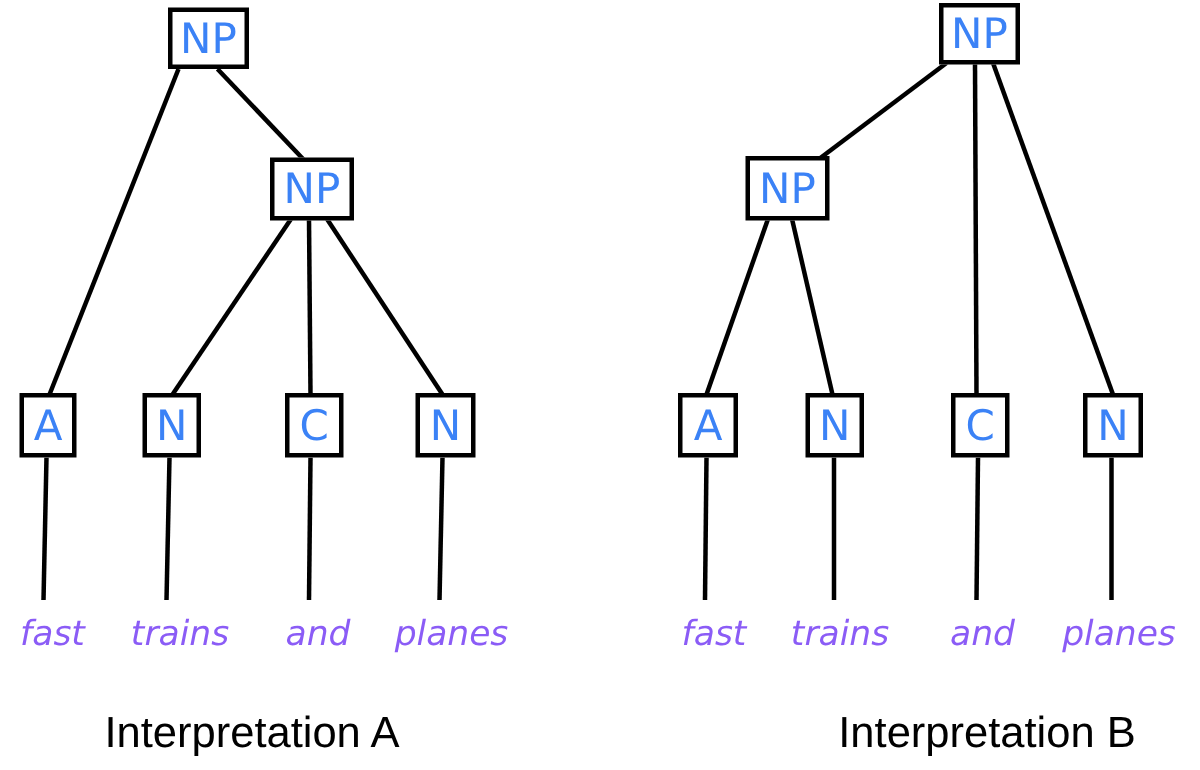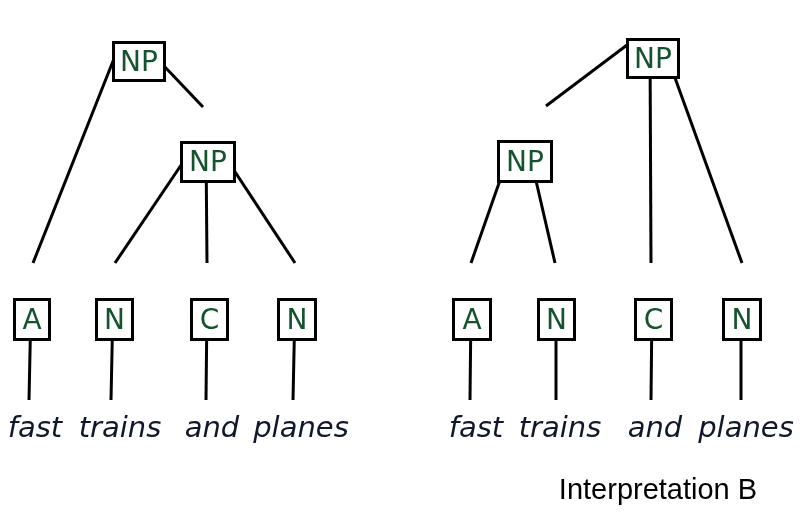--- a/index.html
+++ b/index.html
@@ -20,30 +20,29 @@
   .node {
     position: absolute;
     box-sizing: border-box;
     border: 3px solid #000000;
     background: #ffffff;
     display: flex;
     align-items: center;
     justify-content: center;
     font-size: 28px;
     line-height: 1;
-    color: #14532d;
-    margin-top: 36px;
+    color: #3b82f6;
   }
   .word {
     position: absolute;
     transform: translateX(-50%);
     font-style: italic;
-    font-size: 29px;
+    font-size: 23px;
     white-space: nowrap;
-    color: #0f172a;
+    color: #8b5cf6;
   }
   .caption {
     position: absolute;
     transform: translateX(-50%);
     font-family: "Liberation Sans", sans-serif;
     font-size: 29px;
     white-space: nowrap;
     color: #000000;
   }
 </style>
@@ -92,20 +91,21 @@
   <div class="node" style="left:277px; top:262px; width:40px; height:43px;">N</div>
 
   <div class="word" style="left:35px; top:410px;">fast</div>
 
   <div class="word" style="left:120px; top:410px;">trains</div>
 
   <div class="word" style="left:212px; top:410px;">and</div>
 
   <div class="word" style="left:301px; top:410px;">planes</div>
 
+  <div class="caption" style="left:168px; top:473px;">Interpretation A</div>
 
   <div class="node" style="left:626px; top:2px; width:54px; height:41px;">NP</div>
 
   <div class="node" style="left:497px; top:104px; width:56px; height:43px;">NP</div>
 
   <div class="node" style="left:452px; top:262px; width:40px; height:43px;">A</div>
 
   <div class="node" style="left:537px; top:262px; width:39px; height:43px;">N</div>
 
   <div class="node" style="left:634px; top:262px; width:39px; height:43px;">C</div>

